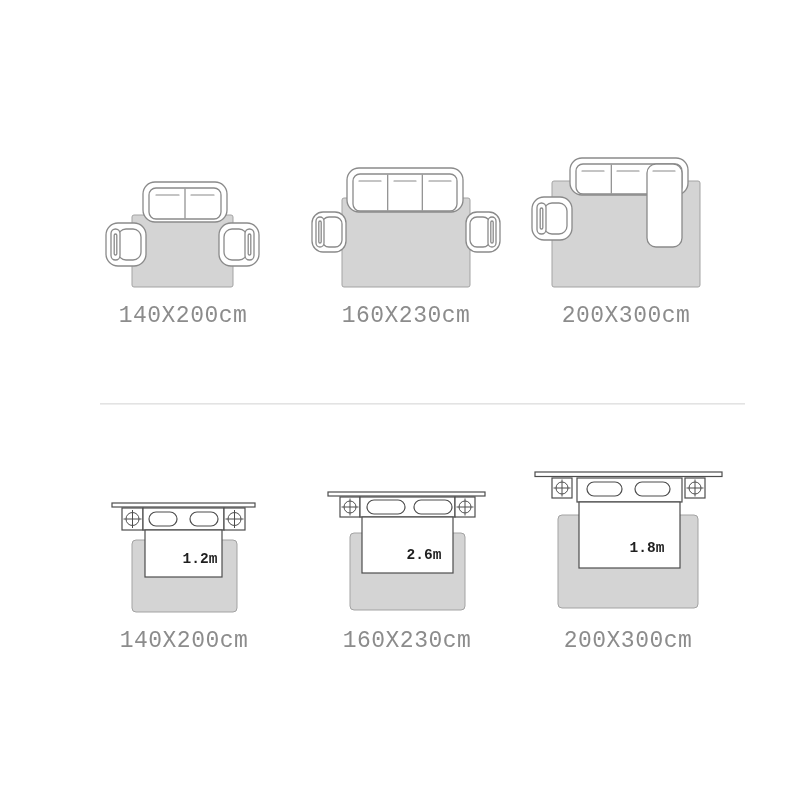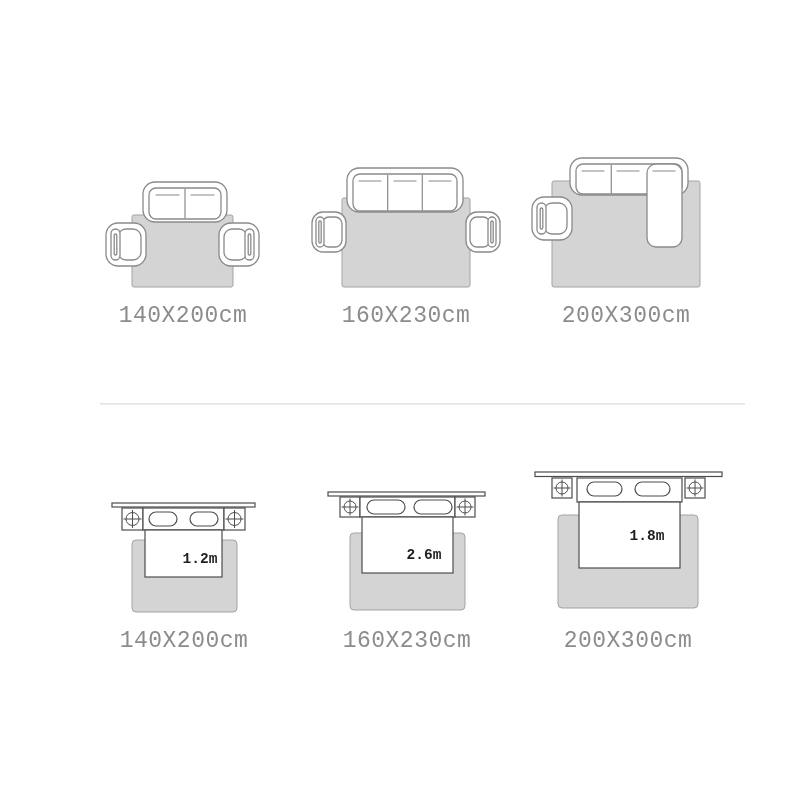--- a/index.html
+++ b/index.html
@@ -176,18 +176,18 @@
       <rect class="bedp" x="579" y="502" width="101" height="66"></rect>
     </g>
   </svg>
 
   <div class="dim-label" style="left:83px; top:303px;">140X200cm</div>
   <div class="dim-label" style="left:306px; top:303px;">160X230cm</div>
   <div class="dim-label" style="left:526px; top:303px;">200X300cm</div>
 
   <div class="bed-size-label" style="left:170px; top:551px;">1.2m</div>
   <div class="bed-size-label" style="left:394px; top:547px;">2.6m</div>
-  <div class="bed-size-label" style="left:617px; top:528px;">1.8m</div>
+  <div class="bed-size-label" style="left:617px; top:540px;">1.8m</div>
 
   <div class="dim-label" style="left:84px; top:628px;">140X200cm</div>
   <div class="dim-label" style="left:307px; top:628px;">160X230cm</div>
   <div class="dim-label" style="left:528px; top:628px;">200X300cm</div>
 </div>
 
 </body></html>

